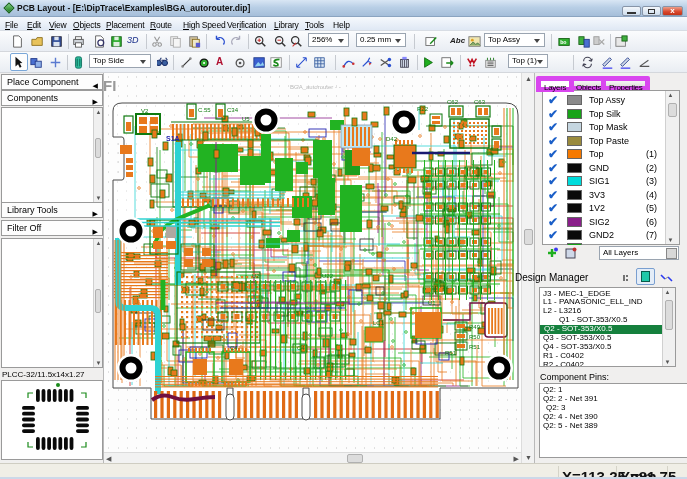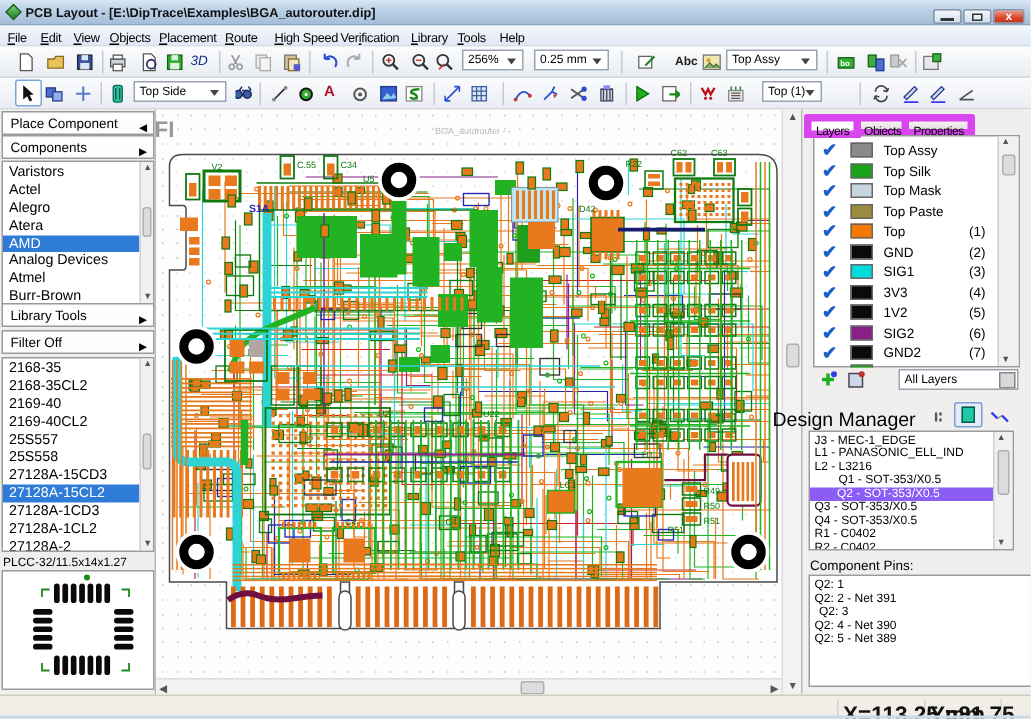--- a/index.html
+++ b/index.html
@@ -125,21 +125,21 @@
         <path d="M3,13 l4,-4" stroke="#c33" stroke-width="1.2"></path>
       </svg></div>
     <div class="combo" style="left:308px;top:2px;width:41px">256%</div>
     <div class="combo" style="left:356px;top:2px;width:50px">0.25 mm</div>
     <div class="sep" style="left:414px"></div>
     <div class="ticon" style="left:425px;top:4px"><svg width="13" height="13" viewBox="0 0 15 15">
         <rect x="1" y="3" width="10" height="9" fill="#fff" stroke="#666"></rect>
         <path d="M6,10 l7,-7" stroke="#1a8a1a" stroke-width="1.6"></path>
         <path d="M13,3 l-3,1 1,2 z" fill="#1a8a1a"></path>
       </svg></div>
-    <div class="ticon" style="left:450px;top:4px"><span style="font-size:8px;font-weight:bold;color:#222">Abc</span></div>
+    <div class="ticon" style="left:450px;top:4px"><span style="font-size:8px;font-style:italic;font-weight:bold;color:#222">Abc</span></div>
     <div class="ticon" style="left:468px;top:4px"><svg width="13" height="13" viewBox="0 0 15 15">
         <rect x="1" y="2" width="13" height="11" fill="#f0e6b0" stroke="#777"></rect>
         <circle cx="5" cy="6" r="1.6" fill="#e0a020"></circle>
         <path d="M2,12 l4,-4 3,3 2,-2 3,3" stroke="#447744" fill="#88aa66"></path>
       </svg></div>
     <div class="combo" style="left:484px;top:2px;width:61px">Top Assy</div>
     <div class="sep" style="left:551px"></div>
     <div class="ticon" style="left:558px;top:4px"><svg width="13" height="13" viewBox="0 0 15 15">
         <rect x="1" y="4" width="12" height="8" fill="#2fae2f" stroke="#156015"></rect>
         <text x="2.5" y="10.5" font-size="6" fill="#fff" font-weight="bold">bo</text>
@@ -1890,52 +1890,29 @@
 <div class="vscroll">
       <div class="thumb" style="left:2px;top:156px;width:9px;height:16px"></div>
       <div class="sarr" style="left:3px;top:2px">▲</div>
       <div class="sarr" style="left:3px;bottom:2px">▼</div>
     </div>
 </div>
 <div class="abs lp"></div>
 <div class="hdrbtn" style="left:1px;top:74px;width:102px;height:16px;line-height:15px">Place Component<span class="arr">◀</span></div>
 <div class="hdrbtn" style="left:1px;top:90px;width:102px;height:16px;line-height:15px">Components<span class="arr">▶</span></div>
 <div class="lbox" style="left:1px;top:107px;width:102px;height:96px;overflow:hidden">
-    <div style="margin-right:9px;margin-top:1px">
-      <div class="li">Varistors</div>
-      <div class="li">Actel</div>
-      <div class="li">Alegro</div>
-      <div class="li">Atera</div>
-      <div class="li sel">AMD</div>
-      <div class="li">Analog Devices</div>
-      <div class="li">Atmel</div>
-      <div class="li">Burr-Brown</div>
-    </div>
     <div class="sb">
       <i style="top:1px">▲</i>
       <i style="bottom:1px">▼</i>
       <div class="thumb" style="left:1px;top:30px;width:6px;height:20px"></div>
     </div>
   </div>
 <div class="hdrbtn" style="left:1px;top:202px;width:102px;height:16px;line-height:15px">Library Tools<span class="arr">▶</span></div>
 <div class="hdrbtn" style="left:1px;top:220px;width:102px;height:16px;line-height:15px">Filter Off<span class="arr">▶</span></div>
 <div class="lbox" style="left:1px;top:238px;width:102px;height:130px;overflow:hidden">
-    <div style="margin-top:1px;margin-right:9px">
-      <div class="li">2168-35</div>
-      <div class="li">2168-35CL2</div>
-      <div class="li">2169-40</div>
-      <div class="li">2169-40CL2</div>
-      <div class="li">25S557</div>
-      <div class="li">25S558</div>
-      <div class="li">27128A-15CD3</div>
-      <div class="li sel">27128A-15CL2</div>
-      <div class="li">27128A-1CD3</div>
-      <div class="li">27128A-1CL2</div>
-      <div class="li">27128A-2</div>
-    </div>
     <div class="sb">
       <i style="top:1px">▲</i>
       <i style="bottom:1px">▼</i>
       <div class="thumb" style="left:1px;top:50px;width:6px;height:24px"></div>
     </div>
   </div>
 <div class="abs" style="left:2px;top:370px;font-size:8px;color:#000">PLCC-32/11.5x14x1.27</div>
 <div class="lbox" style="left:1px;top:380px;width:102px;height:80px"><svg width="100" height="78" viewBox="0 0 100 78">
       <rect x="34.0" y="8" width="3.8" height="13" rx="1.9" fill="#0a0a0a"></rect>
       <rect x="34.0" y="56" width="3.8" height="13" rx="1.9" fill="#0a0a0a"></rect>
@@ -2050,38 +2027,38 @@
 <div class="abs" style="left:546px;top:247px;width:12px;height:12px;z-index:2"><svg width="12" height="12">
       <path d="M2,6 h8 M6,2 v8" stroke="#1fae1f" stroke-width="2.4"></path>
       <circle cx="10" cy="2.5" r="2" fill="#3a3af0"></circle>
     </svg></div>
 <div class="abs" style="left:565px;top:247px;width:12px;height:12px;z-index:2"><svg width="12" height="12">
       <rect x="1" y="2" width="9" height="9" fill="#cfd8e8" stroke="#445"></rect>
       <circle cx="9.5" cy="2.5" r="2" fill="#c03030"></circle>
     </svg></div>
 <div class="combo" style="left:599px;top:246px;width:80px">All Layers</div>
 <div class="abs" style="left:666px;top:248px;width:11px;height:11px;background:#d8d8d8;border:1px solid #888;z-index:2"></div>
-<div class="abs" style="left:515px;top:272px;font-size:13px;color:#000">Design Manager</div>
+<div class="abs" style="left:515px;top:272px;font-size:10px;color:#000">Design Manager</div>
 <div class="abs" style="left:623px;top:273px;width:8px;height:10px"><svg width="8" height="10">
       <path d="M1,2 v6 M4,2 v2 M4,6 v2" stroke="#555" stroke-width="1.6"></path>
     </svg></div>
 <div class="abs" style="left:636px;top:268px;width:19px;height:17px;border:1px solid #7a9fd0;background:#e4edf8;border-radius:2px">
     <div style="width:9px;height:11px;background:#20c8a8;border:1px solid #0a5a4a;margin:2px auto 0"></div>
   </div>
 <div class="abs" style="left:660px;top:272px;width:13px;height:12px"><svg width="13" height="12">
       <path d="M1,3 L5,7 M8,5 L12,9" stroke="#2a3af0" stroke-width="1.6"></path>
       <path d="M5,7 l3,-2" stroke="#888" stroke-width="1"></path>
     </svg></div>
 <div class="lbox" style="left:539px;top:287px;width:137px;height:80px;font-size:8px;overflow:hidden">
     <div style="margin-right:13px;margin-top:1.5px">
       <div style="height:8.9px;line-height:8.9px;padding-left:3px;white-space:nowrap">J3 - MEC-1_EDGE</div>
       <div style="height:8.9px;line-height:8.9px;padding-left:3px;white-space:nowrap">L1 - PANASONIC_ELL_IND</div>
       <div style="height:8.9px;line-height:8.9px;padding-left:3px;white-space:nowrap">L2 - L3216</div>
       <div style="height:8.9px;line-height:8.9px;padding-left:19px;white-space:nowrap">Q1 - SOT-353/X0.5</div>
-      <div style="height:8.9px;line-height:8.9px;padding-left:18px;background:#8b5cf6;color:#fff;white-space:nowrap">Q2 - SOT-353/X0.5</div>
+      <div style="height:8.9px;line-height:8.9px;padding-left:4px;background:#15803d;color:#fff;white-space:nowrap">Q2 - SOT-353/X0.5</div>
       <div style="height:8.9px;line-height:8.9px;padding-left:3px;white-space:nowrap">Q3 - SOT-353/X0.5</div>
       <div style="height:8.9px;line-height:8.9px;padding-left:3px;white-space:nowrap">Q4 - SOT-353/X0.5</div>
       <div style="height:8.9px;line-height:8.9px;padding-left:3px;white-space:nowrap">R1 - C0402</div>
       <div style="height:8.9px;line-height:8.9px;padding-left:3px;white-space:nowrap">R2 - C0402</div>
     </div>
     <div class="sb" style="width:13px">
       <i style="top:1px">▲</i>
       <i style="bottom:1px">▼</i>
       <div class="thumb" style="left:2px;top:12px;width:8px;height:30px"></div>
     </div>

